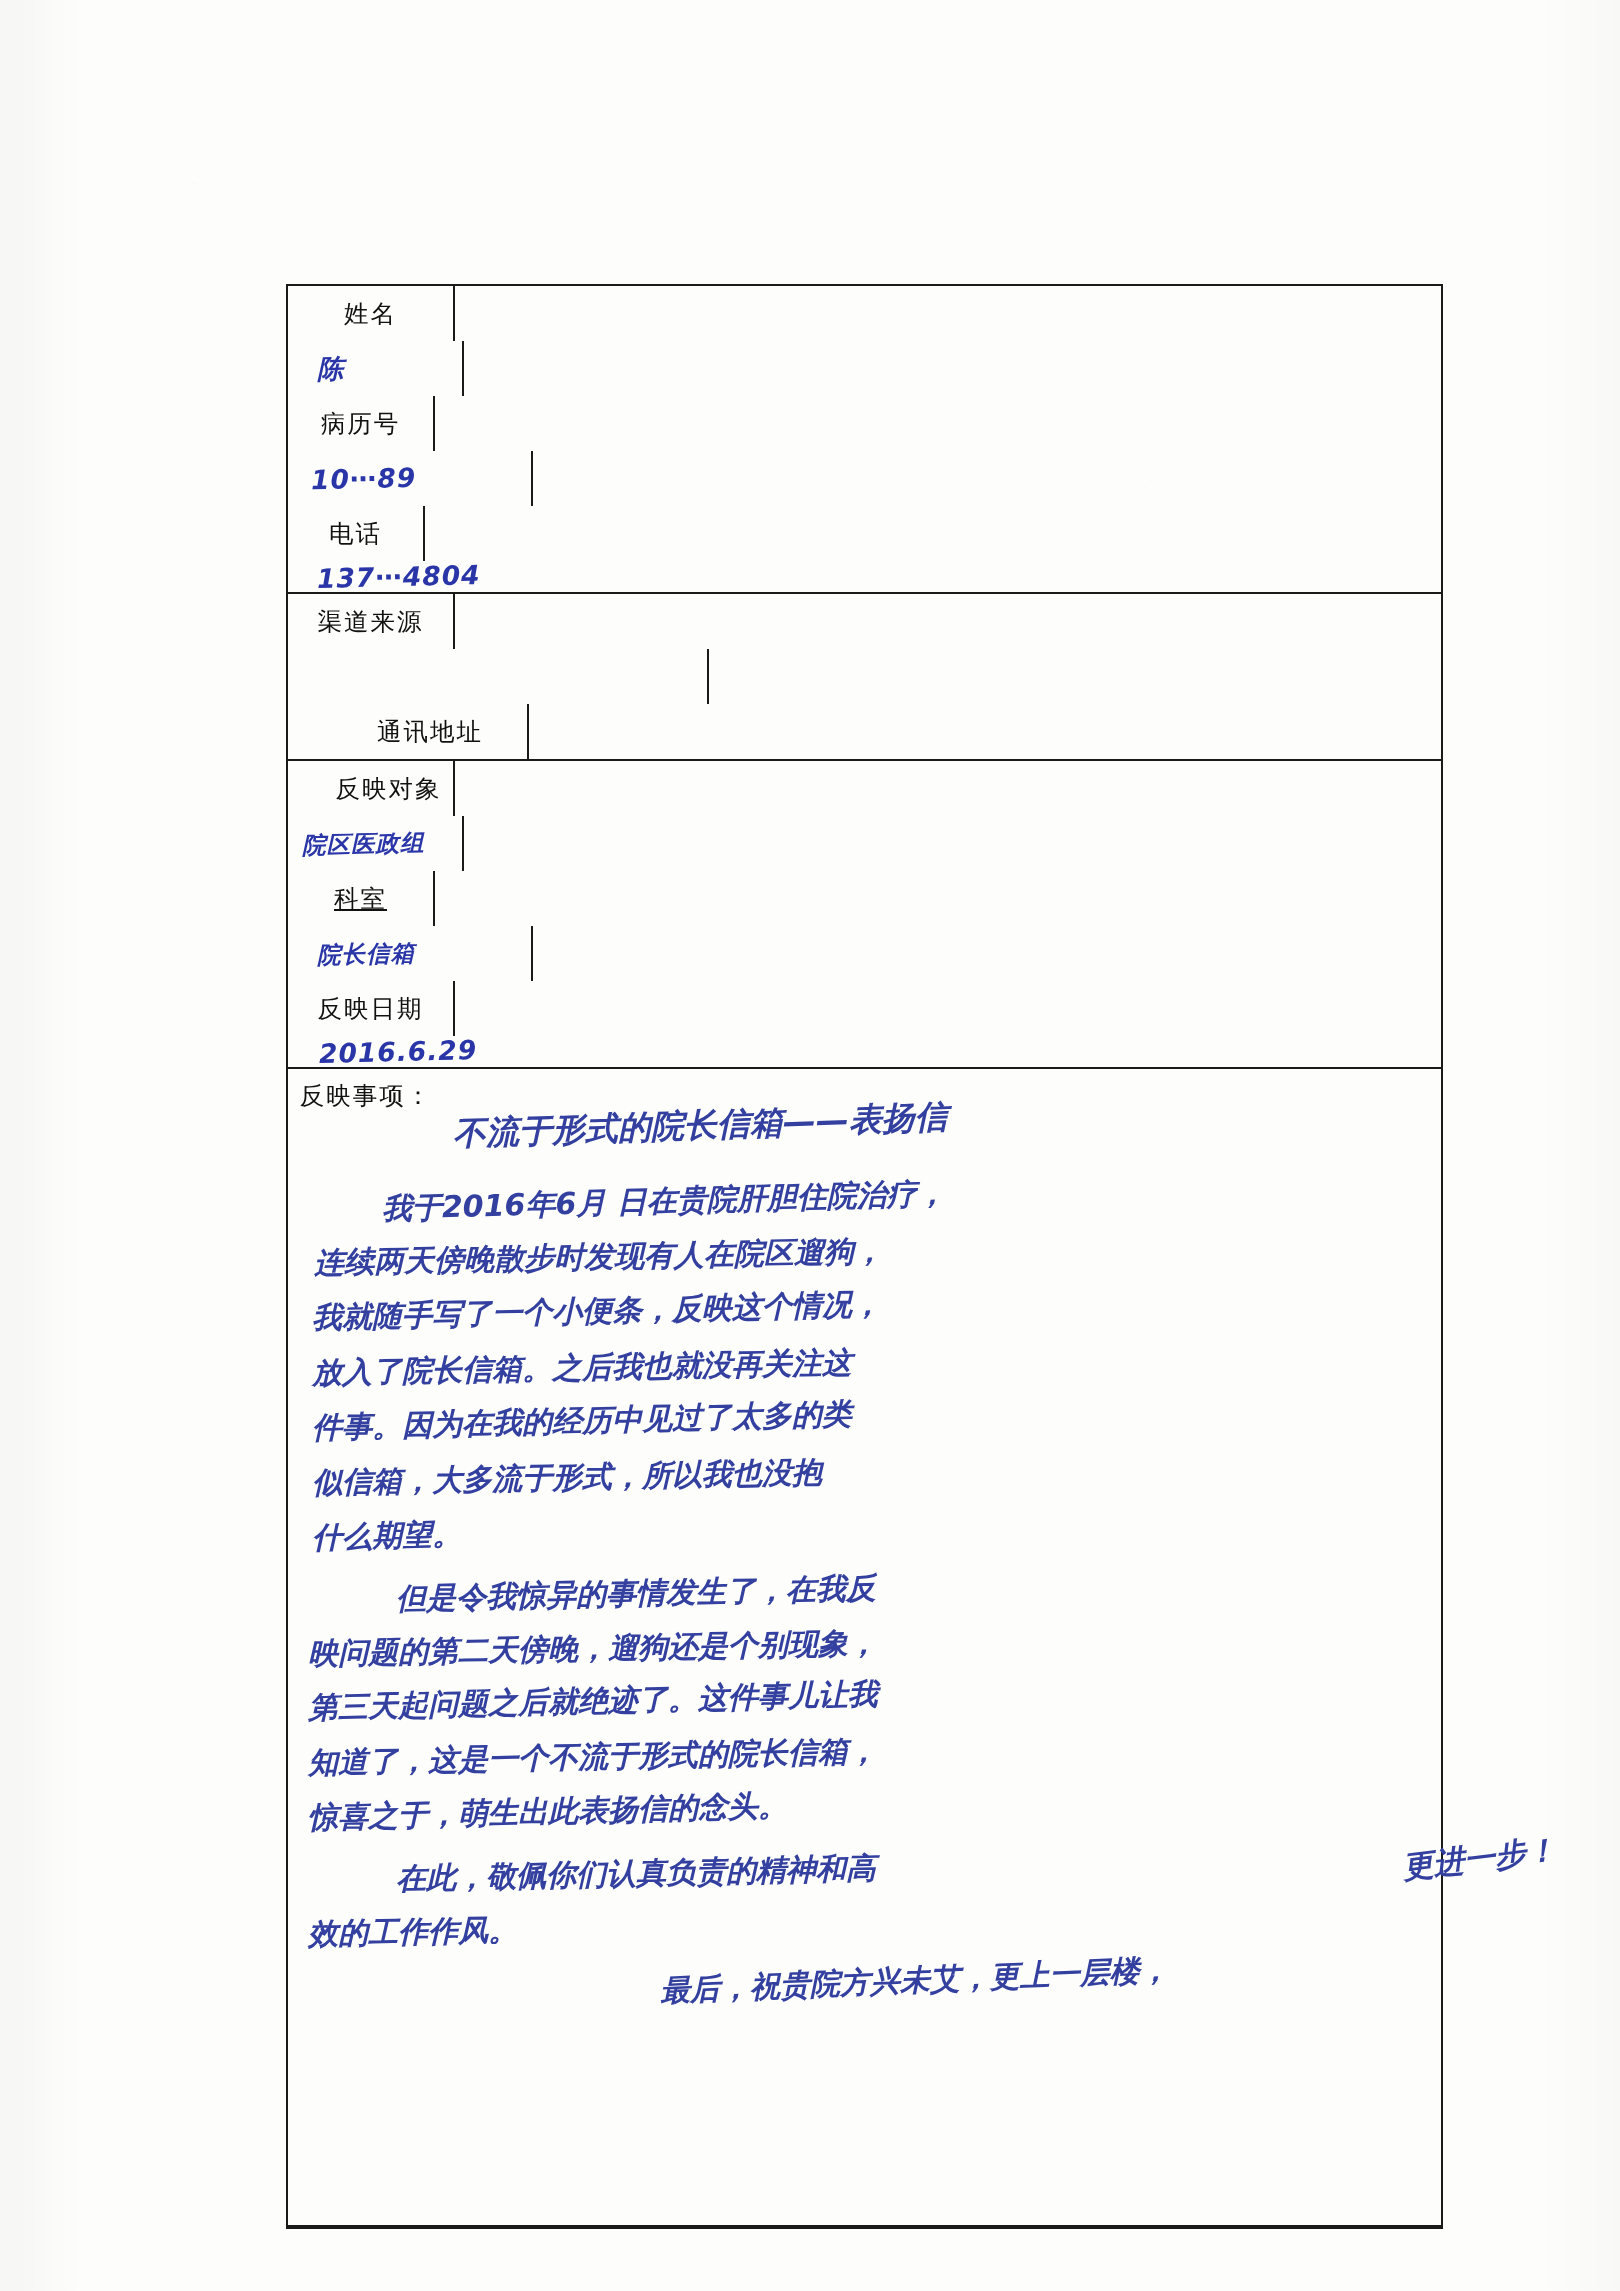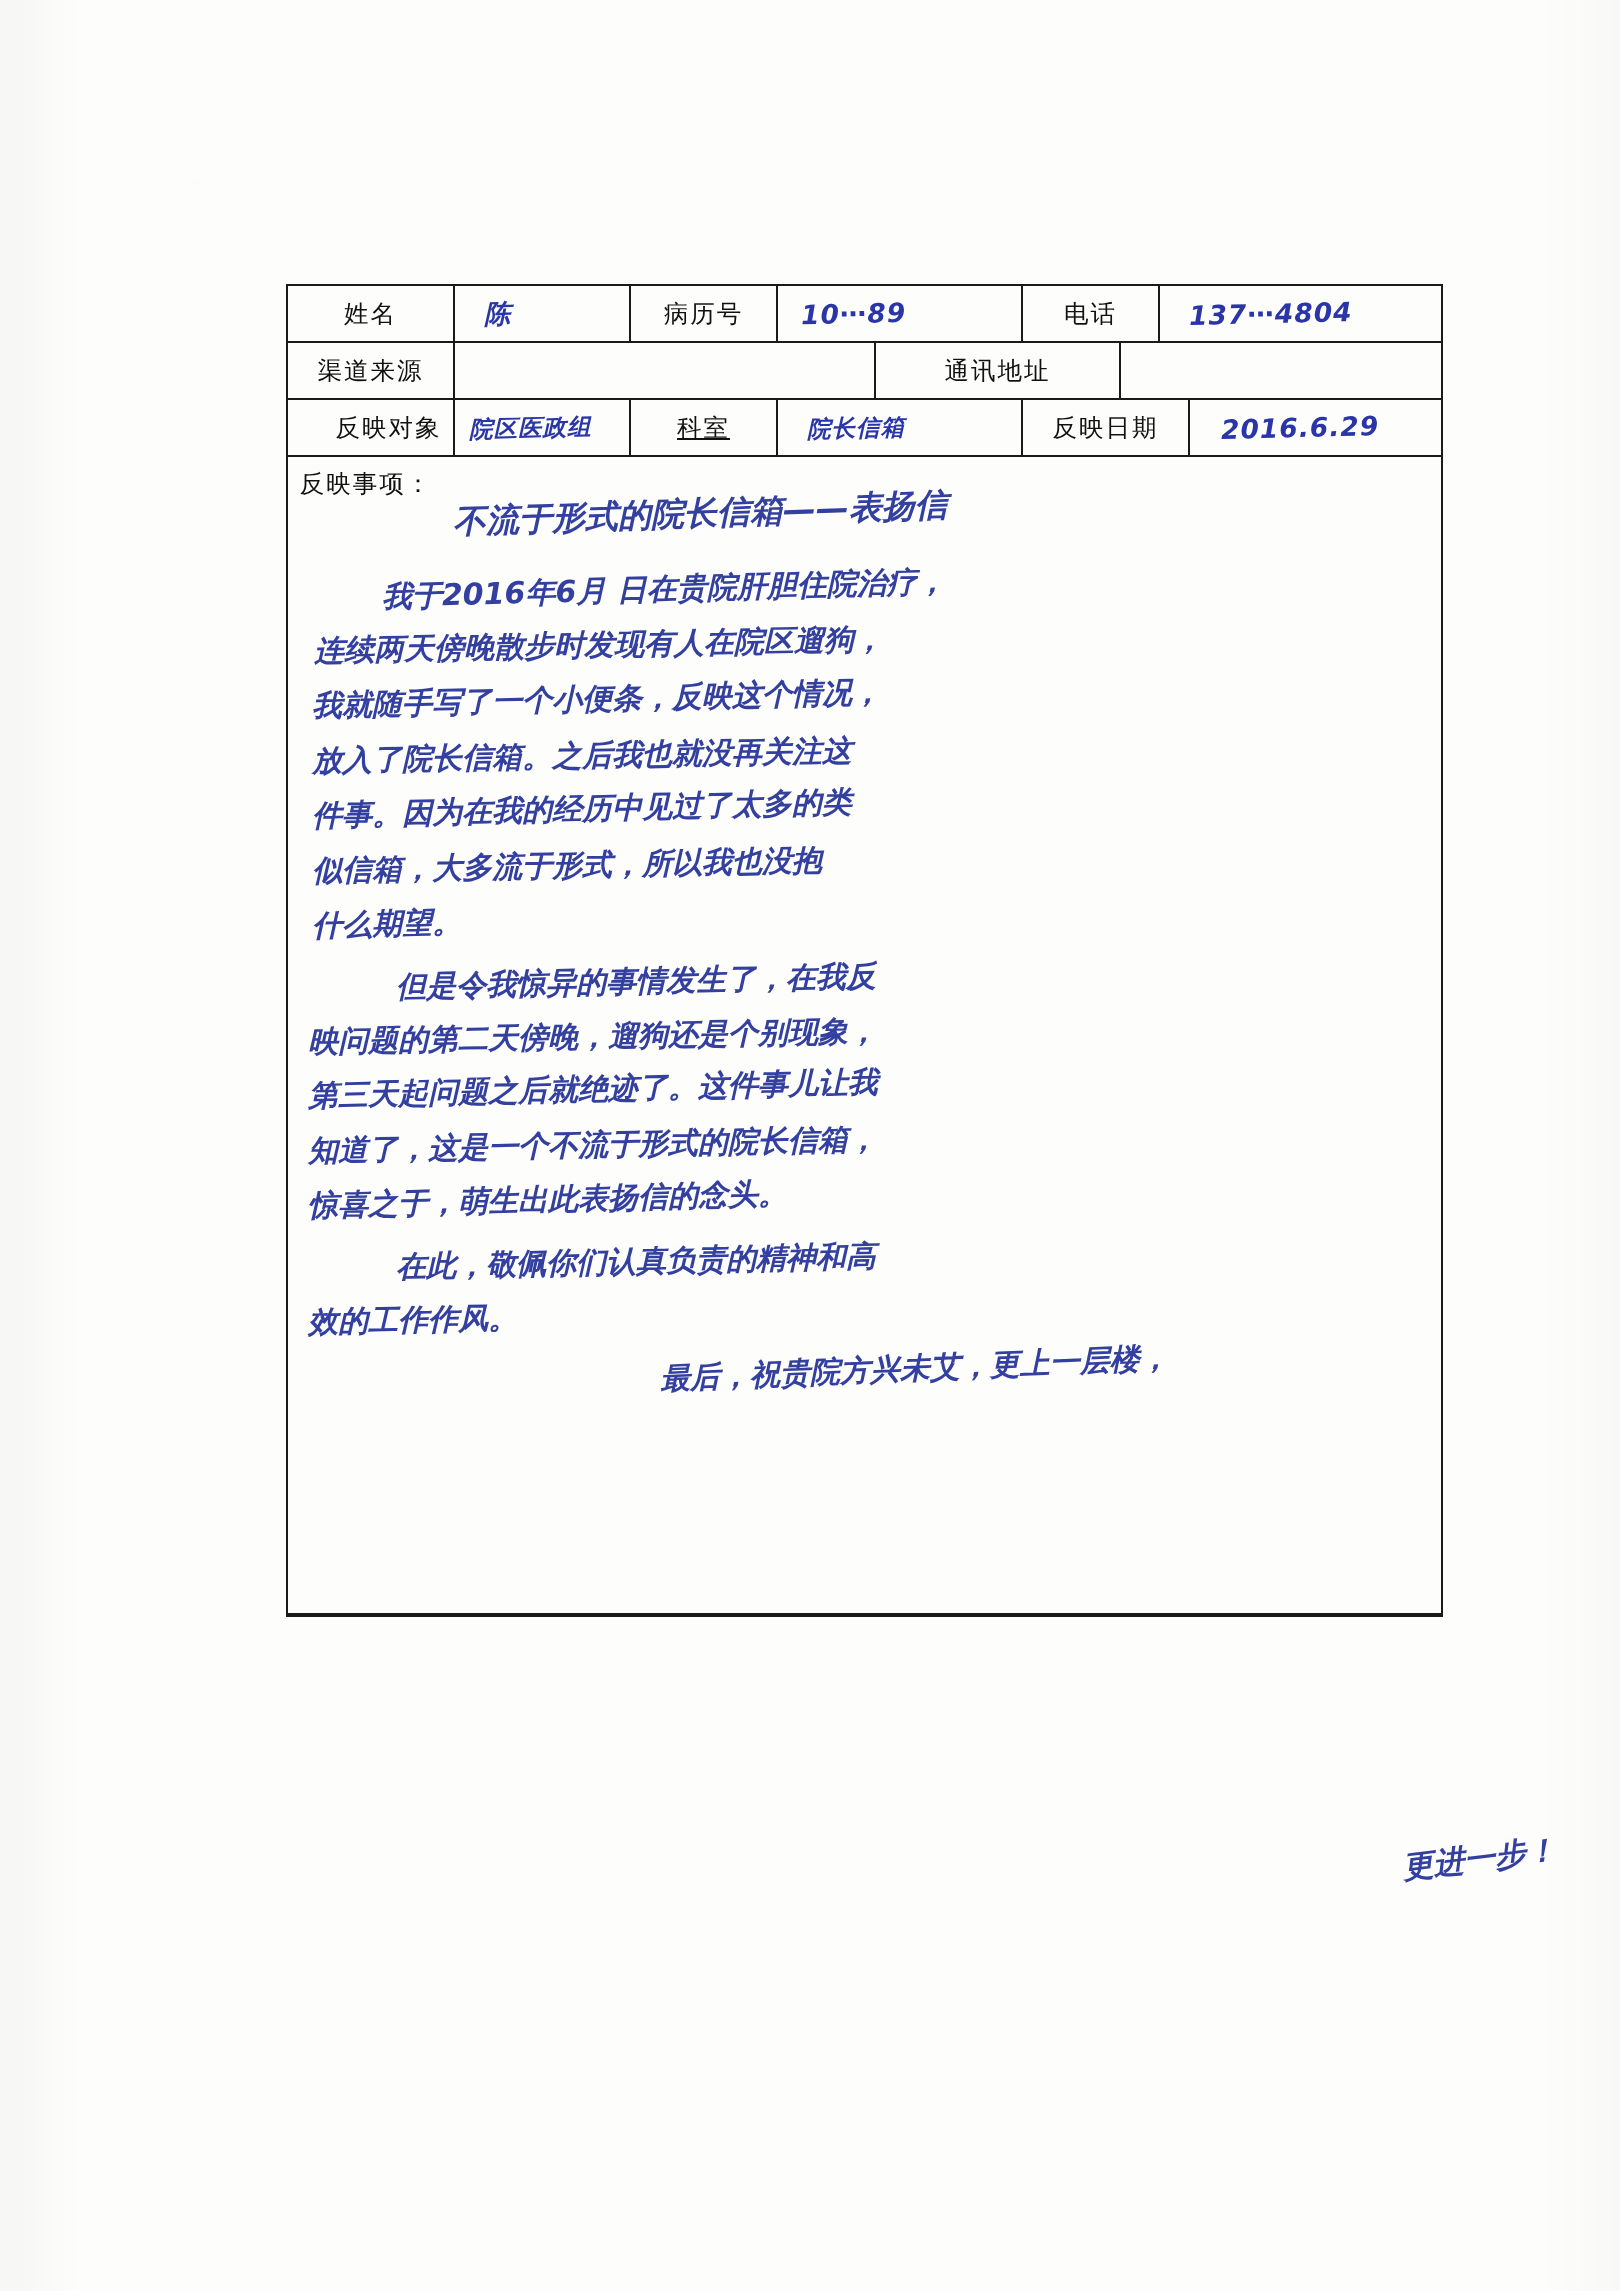--- a/index.html
+++ b/index.html
@@ -52,20 +52,21 @@
     left: 286px;
     top: 284px;
     width: 1157px;
     border: 2px solid #1a1a1a;
     box-sizing: border-box;
   }
   .row {
     display: flex;
     border-bottom: 2px solid #1a1a1a;
     box-sizing: border-box;
+    flex-direction: column;
   }
   .row:last-child { border-bottom: none; }
   .cell {
     box-sizing: border-box;
     border-right: 2px solid #1a1a1a;
     height: 55px;
     display: flex;
     align-items: center;
     justify-content: center;
     font-size: 24.5px;
@@ -160,21 +161,21 @@
       <div class="cell value-cell" style="flex:1;">
         <span class="hw hw-md" style="margin-left:19.6px;">137⋯4804</span>
       </div>
     </div>
 
     <div class="row">
       <div class="cell label-cell" style="width:167px;">渠道来源</div>
       <div class="cell value-cell" style="width:421px;">
         <span class="hw hw-md"></span>
       </div>
-      <div class="cell label-cell" style="width:245px;">通讯地址</div>
+      <div class="cell label-cell" style="width:196px;margin-left:45px;">通讯地址</div>
       <div class="cell value-cell" style="flex:1;">
         <span class="hw hw-md"></span>
       </div>
     </div>
 
     <div class="row">
       <div class="cell label-cell" style="width:167px;padding-left:36px;">反映对象</div>
       <div class="cell value-cell" style="width:176px;">
         <span class="hw hw-sm" style="margin-left:3.9px;">院区医政组</span>
       </div>

